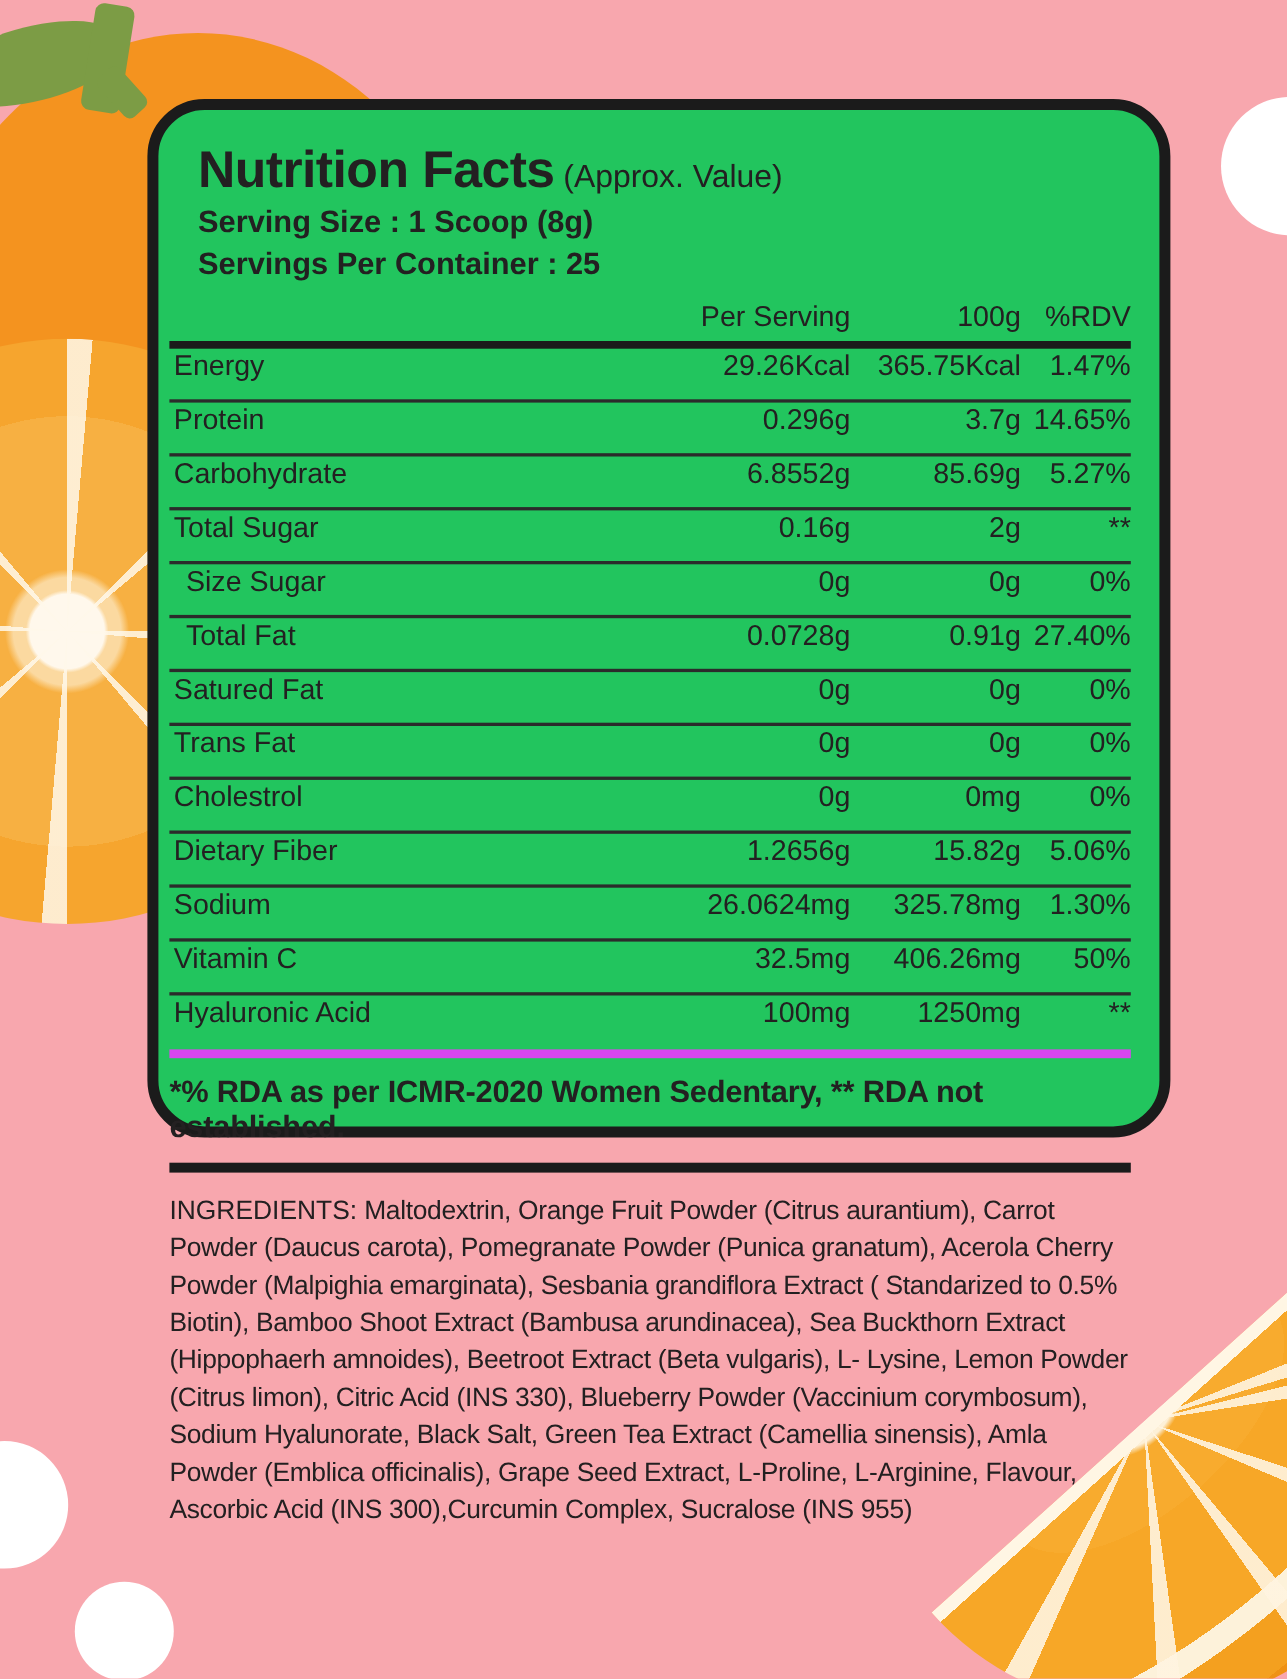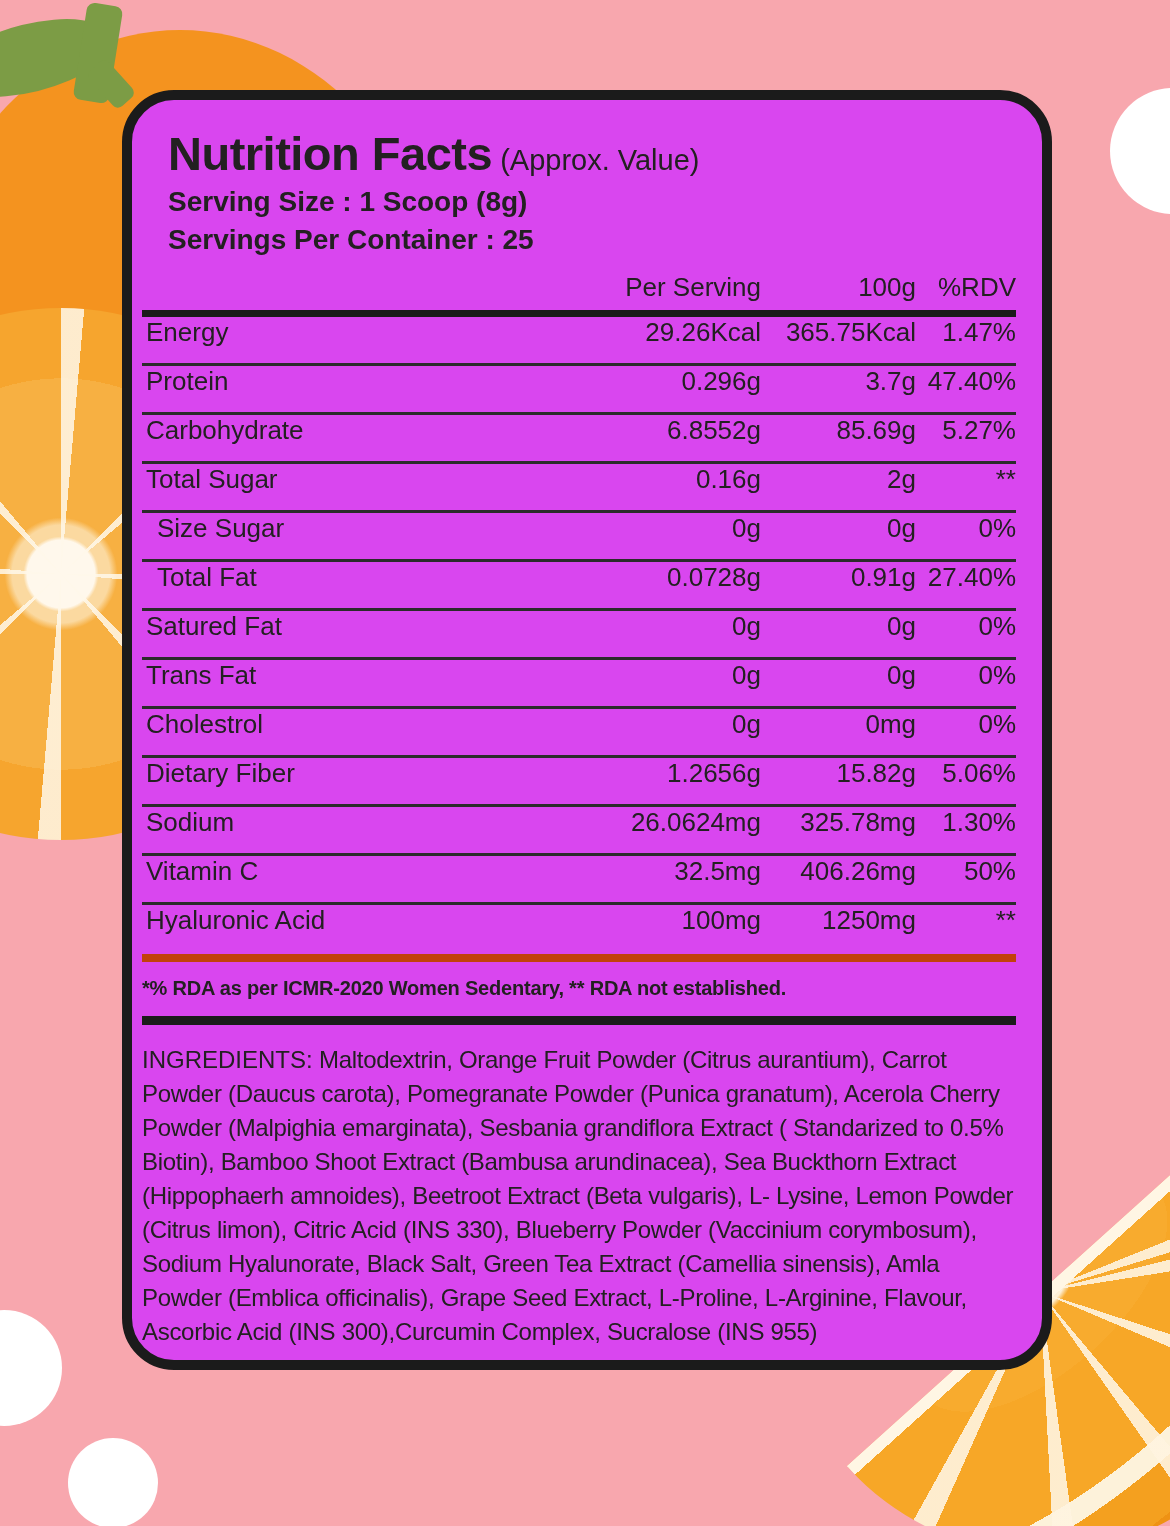--- a/index.html
+++ b/index.html
@@ -40,45 +40,45 @@
         #fdf2da 71% 79%, #f4a01f 79% 96%, #ef9214 96% 100%);
   }
 
   .dot{position:absolute;background:#ffffff;border-radius:50%}
   .dot1{left:1110px;top:88px;width:126px;height:126px}
   .dot2{left:-54px;top:1310px;width:116px;height:116px}
   .dot3{left:68px;top:1438px;width:90px;height:90px}
 
   
   .label-box{
-    position:absolute;left:122px;top:90px;width:930px;height:1280px;
-    background:#d946ef;border:10px solid #1b1b1b;border-radius:52px;
+    position:absolute;left:134px;top:90px;width:930px;height:944px;
+    background:#22c55e;border:10px solid #1b1b1b;border-radius:52px;
     box-sizing:border-box;
   }
   .header-block{margin:26px 30px 0 36px}
   .title-line{white-space:nowrap}
   .title{font-size:47px;font-weight:bold;letter-spacing:-0.5px}
   .approx{font-size:29px;font-weight:normal;margin-left:8px}
   .serving{font-size:28px;font-weight:bold;line-height:34px;margin-top:4px}
   .serving:first-of-type{margin-top:12px}
 
-  .tbl{margin:4px 26px 0 10px;border-bottom:8px solid #c2410c}
+  .tbl{margin:4px 26px 0 10px;border-bottom:8px solid #d946ef}
   .hdr{display:flex;align-items:flex-end;height:42px;border-bottom:7px solid #1b1b1b;
        font-size:26px;padding-bottom:7px}
   .rw{display:flex;height:49px;border-bottom:3px solid #2b2b2b;
       font-size:26px;box-sizing:border-box}
   .rw:last-child{border-bottom:none}
   .cname{flex:1;padding-left:4px;text-align:left}
   .rw.indent .cname{padding-left:15px}
   .cps{width:225px;text-align:right}
   .c100{width:155px;text-align:right}
   .crdv{width:100px;text-align:right}
 
   .footnote{margin:0 26px 0 10px;padding:15px 0 16px;border-bottom:9px solid #1b1b1b;
-            font-size:20px;font-weight:bold;letter-spacing:-0.2px}
+            font-size:28px;font-weight:bold;letter-spacing:-0.2px}
 
   .ingredients{margin:18px 20px 0 10px;font-size:24px;line-height:34px;letter-spacing:-0.3px}
   .ingredients .ing-label{font-weight:normal;letter-spacing:0}
 </style>
 </head>
 <body>
 
 <div class="shape cartoon-orange"></div>
 <div class="shape leaf"></div>
 <div class="shape stem-main"></div>
@@ -106,21 +106,21 @@
     <div class="rw">
       <div class="cname">Energy</div>
       <div class="cps">29.26Kcal</div>
       <div class="c100">365.75Kcal</div>
       <div class="crdv">1.47%</div>
     </div>
     <div class="rw">
       <div class="cname">Protein</div>
       <div class="cps">0.296g</div>
       <div class="c100">3.7g</div>
-      <div class="crdv">47.40%</div>
+      <div class="crdv">14.65%</div>
     </div>
     <div class="rw">
       <div class="cname">Carbohydrate</div>
       <div class="cps">6.8552g</div>
       <div class="c100">85.69g</div>
       <div class="crdv">5.27%</div>
     </div>
     <div class="rw">
       <div class="cname">Total Sugar</div>
       <div class="cps">0.16g</div>

